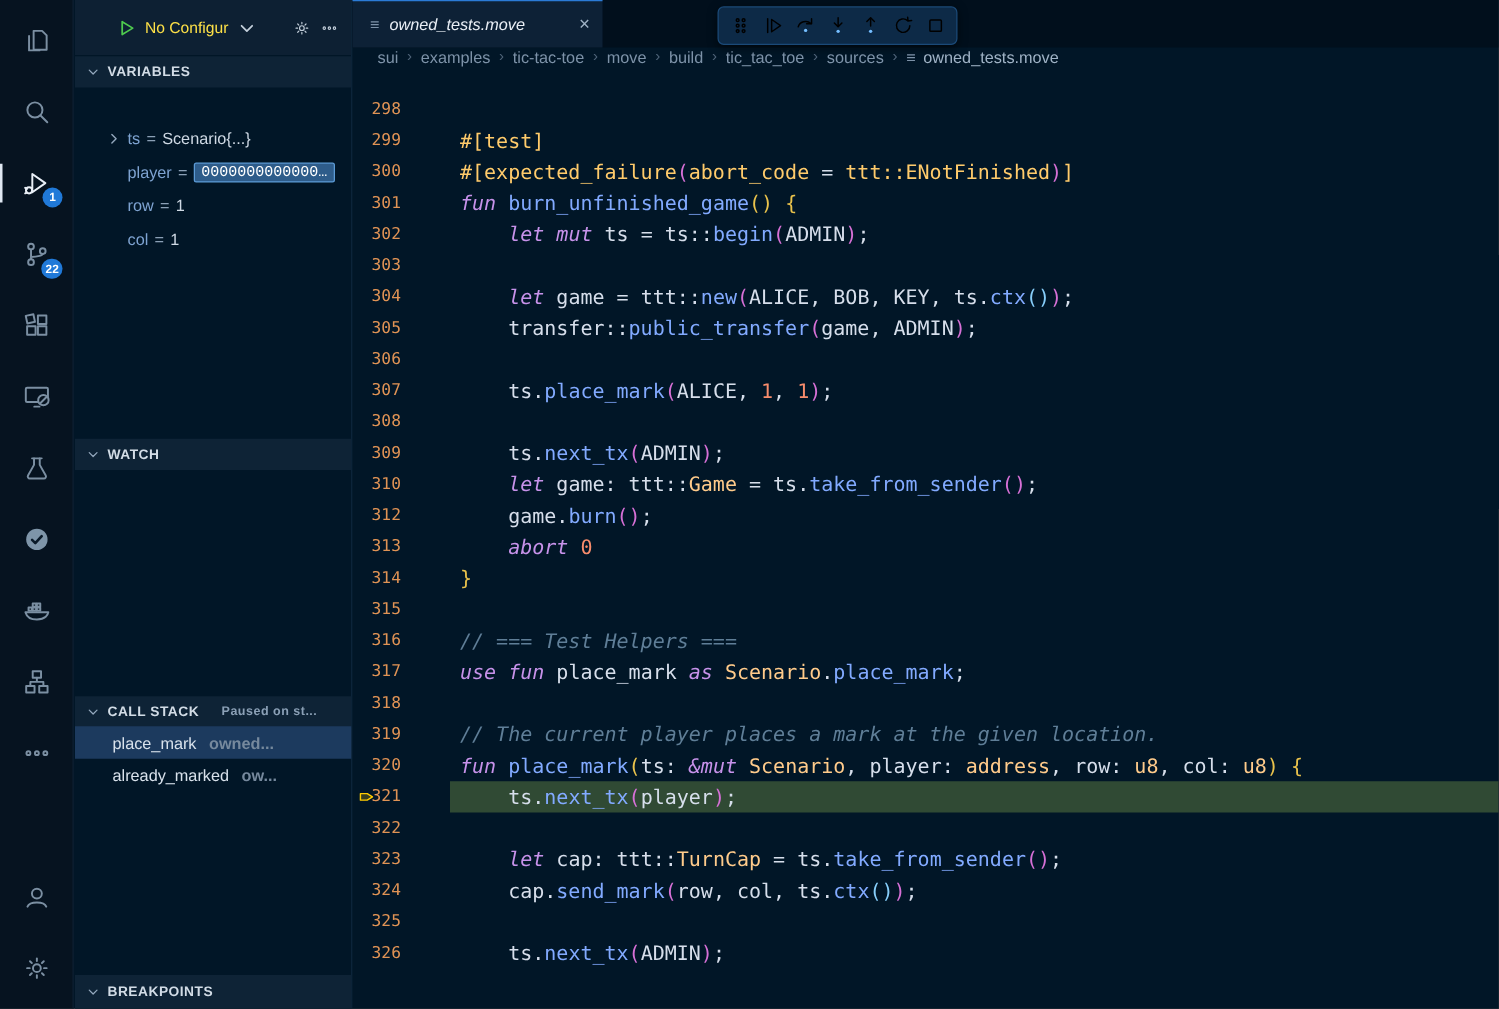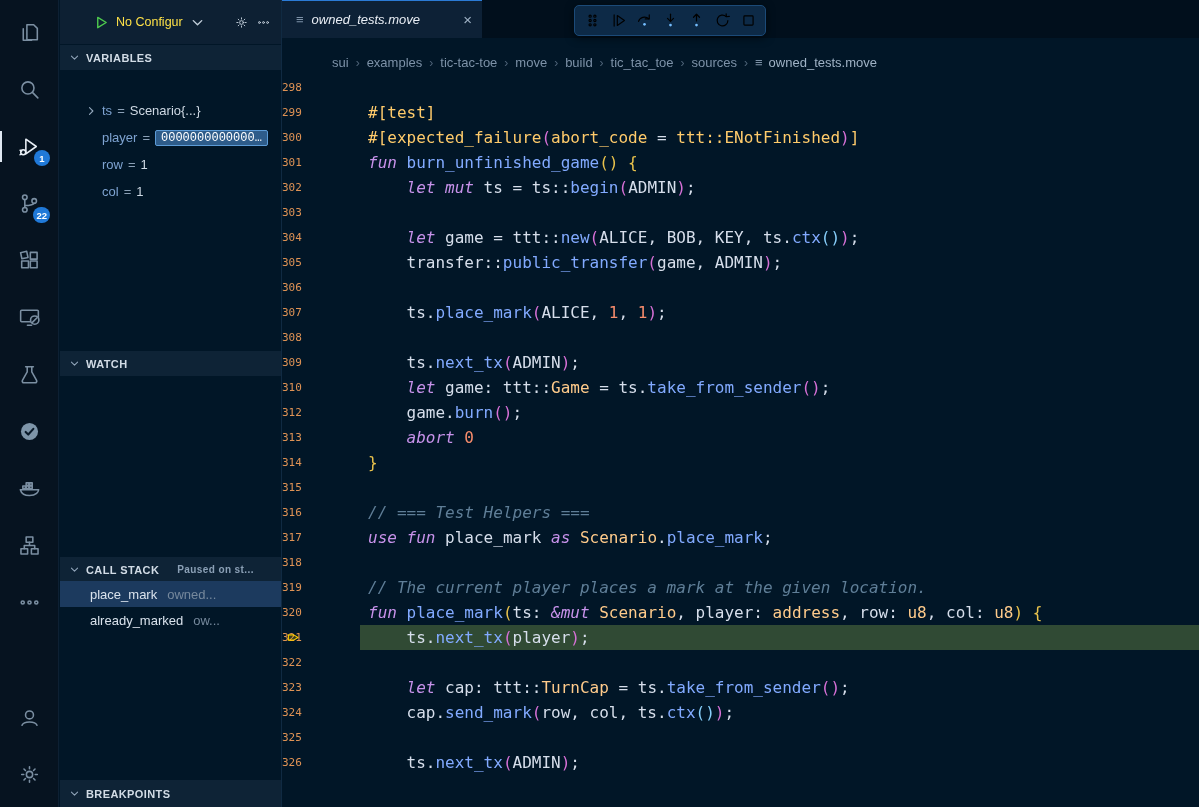--- a/index.html
+++ b/index.html
@@ -42,45 +42,45 @@
   .var-chev .ic{width:12px;height:12px;}
   .var-name{color:#7ea3d1;}
   .var-eq{color:#8ba0b6;margin:0 5px;}
   .var-val{color:#cfd9e4;}
   .var-val.selected{background:#2e5c8a;border:1px solid #5c9bd6;color:#ffffff;padding:0 5px;border-radius:2px;
        font-size:12px;max-width:118px;white-space:nowrap;overflow:hidden;font-family:Liberation Mono, monospace;}
   #stack-rows{position:absolute;top:581px;left:0;right:0;}
   .frame{height:26px;display:flex;align-items:center;padding-left:30px;font-size:13px;gap:10px;}
   .frame.active{background:#1c3a5e;}
   .frame-fn{color:#d9e2ec;}
-  .frame-file{color:#76899d;}
+  .frame-file{color:#76899d;font-weight:bold;}
   
   #editor{position:absolute;left:282px;top:0;right:0;bottom:0;background:#011627;}
   #tabbar{position:absolute;top:0;left:0;right:0;height:38px;background:#010f1c;display:flex;}
   .tab{width:200px;height:38px;background:#0d2136;display:flex;align-items:center;padding:0 10px 0 14px;gap:8px;
        border-top:1px solid #2b7bd6;box-sizing:border-box;}
   .tab-ic{color:#7d92a8;font-size:13px;}
   .tab-label{color:#e9eef5;font-size:13px;font-style:italic;white-space:nowrap;}
   .tab-close{margin-left:auto;color:#9fb2c5;font-size:15px;}
   #debug-toolbar{position:absolute;left:292px;top:5px;height:29px;display:flex;align-items:center;gap:2px;
        background:#0d2a47;border:1px solid #1b4a78;border-radius:5px;padding:0 5px;box-shadow:0 2px 8px rgba(0,0,0,.55);}
   .dt-btn{width:24px;height:24px;display:flex;align-items:center;justify-content:center;}
   .dt-btn .ic{width:19px;height:19px;}
-  #breadcrumbs{position:absolute;top:38px;left:0;right:0;height:32px;display:flex;align-items:flex-end;
-       padding-left:20px;font-size:13px;color:#7d92a8;gap:7px;margin-left:30px;}
+  #breadcrumbs{position:absolute;top:38px;left:0;right:0;height:32px;display:flex;align-items:flex-start;
+       padding-left:20px;font-size:13px;color:#7d92a8;gap:7px;}
   .bc-item{color:#7d92a8;}
   .bc-sep{color:#4e6378;font-size:12px;}
   .bc-file{color:#9fb2c5;display:flex;gap:6px;align-items:center;}
   .bc-fic{color:#7d92a8;}
   
   #code{position:absolute;top:70px;left:0;right:0;bottom:0;font-family:"DejaVu Sans Mono",monospace;
        font-size:16px;padding-top:5px;}
   .line{position:relative;height:25px;display:flex;align-items:center;}
   .line.cur::before{content:'';position:absolute;left:78px;right:0;top:0;bottom:0;background:rgba(134,166,78,.36);}
-  .gutter{position:relative;z-index:1;width:54px;text-align:left;color:#e09355;font-size:11px;flex:none;}
+  .gutter{position:relative;z-index:1;width:54px;text-align:center;color:#e09355;font-size:13px;flex:none;}
   .cur-arrow{position:absolute;left:4px;top:5px;width:15px;height:15px;z-index:2;}
   .ctext{position:relative;z-index:1;margin-left:32px;white-space:pre;}
   .t-p{color:#d6deeb}.t-k{color:#c792ea;font-style:italic}.t-f{color:#82aaff}.t-t{color:#ffcb8b}
   .t-n{color:#f78c6c}.t-c{color:#5f7e97;font-style:italic}.t-a{color:#ffcb6b}
   .t-g{color:#e9c24c}.t-o{color:#d670d6}.t-b{color:#87cefa}
 </style>
 </head>
 <body>
 
 <div id="app">

